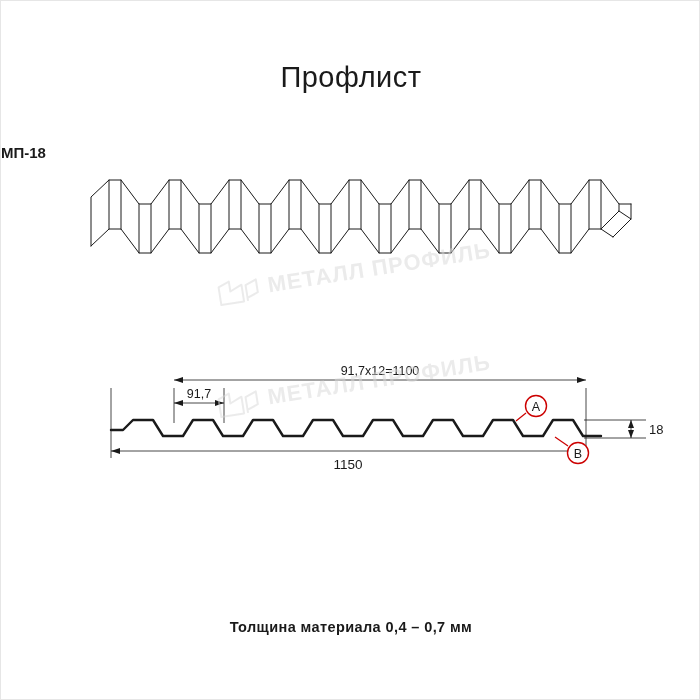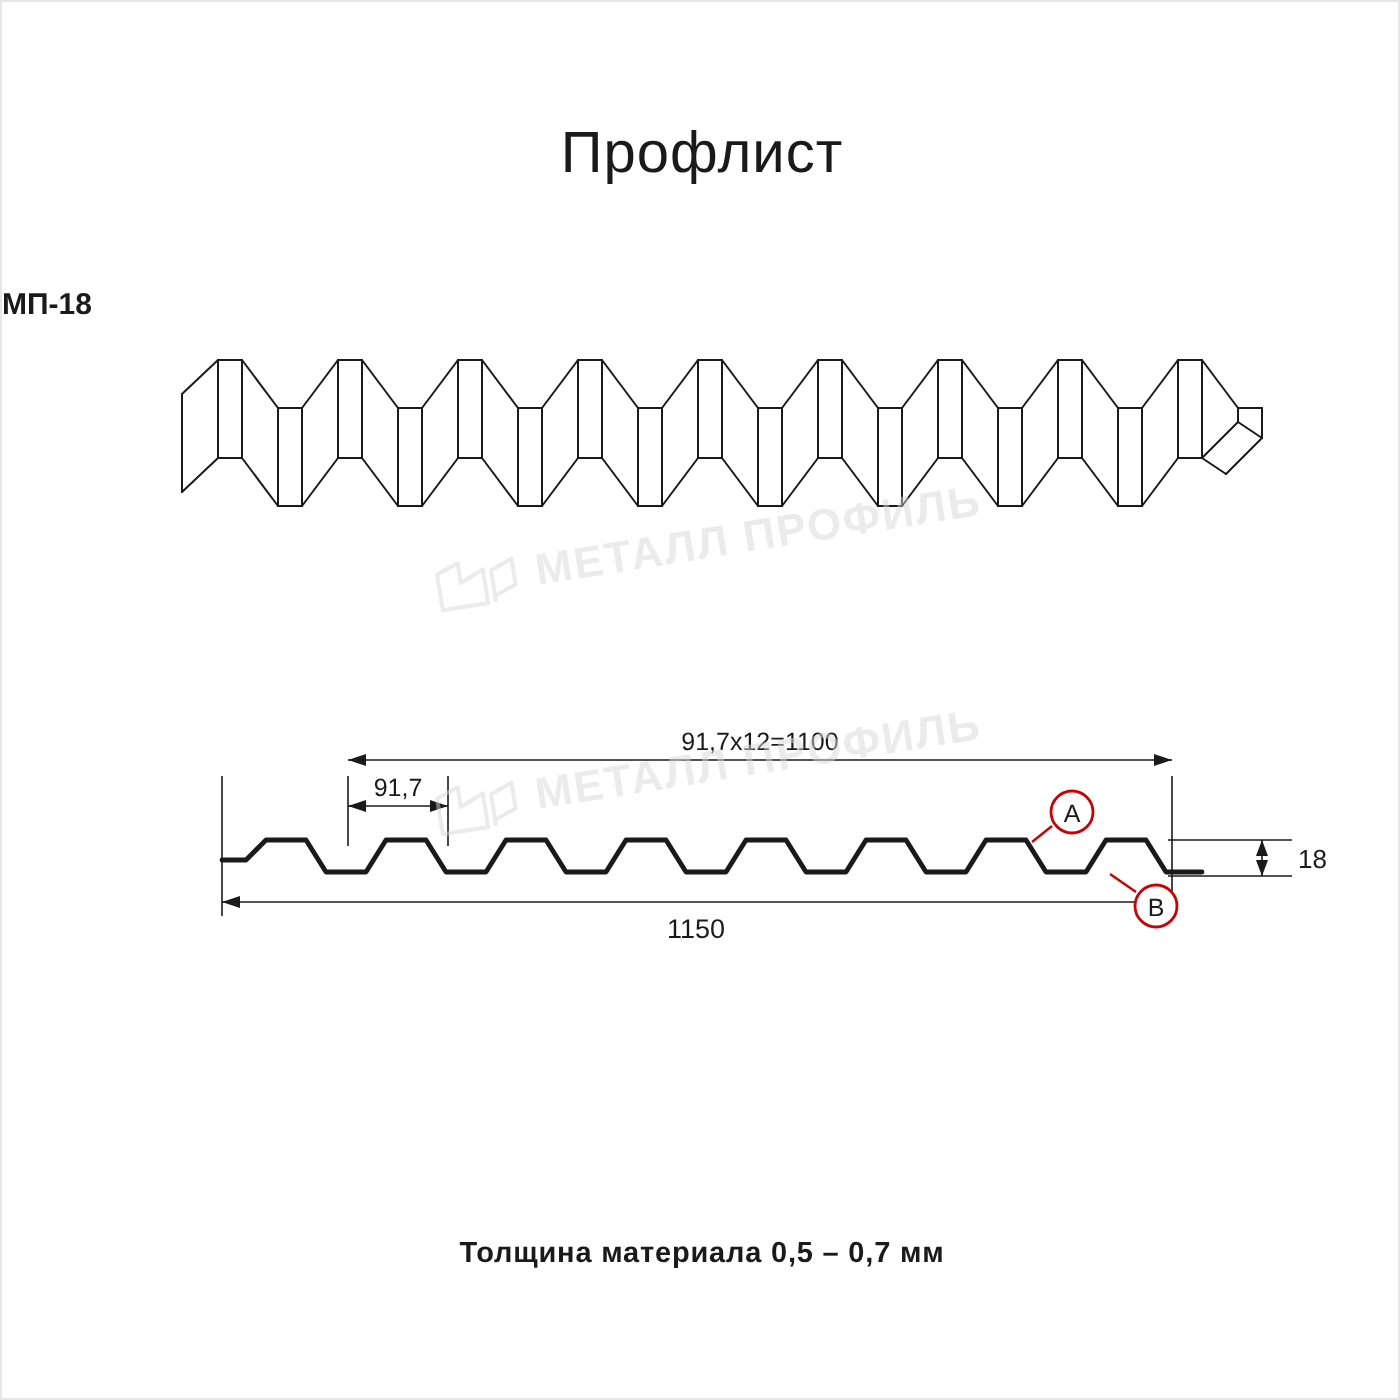--- a/index.html
+++ b/index.html
@@ -228,15 +228,15 @@
     <span class="wmlogo">
       <svg width="44" height="28" viewBox="0 0 44 28">
         <g fill="none" stroke="#d8d8d8" stroke-width="2" stroke-linejoin="round">
           <path d="M3 25 L3 7 L14 3 L14 13 L26 8 L26 25 Z"></path>
           <path d="M30 25 L30 9 L41 5 L41 18 L30 22"></path>
         </g>
       </svg>
     </span><span>МЕТАЛЛ ПРОФИЛЬ</span>
   </div>
 
-  <div class="footer-note">Толщина материала 0,5 – 0,7 мм</div>
+  <div class="footer-note">Толщина материала 0,4 – 0,7 мм</div>
 
 </div>
 
 </body></html>

